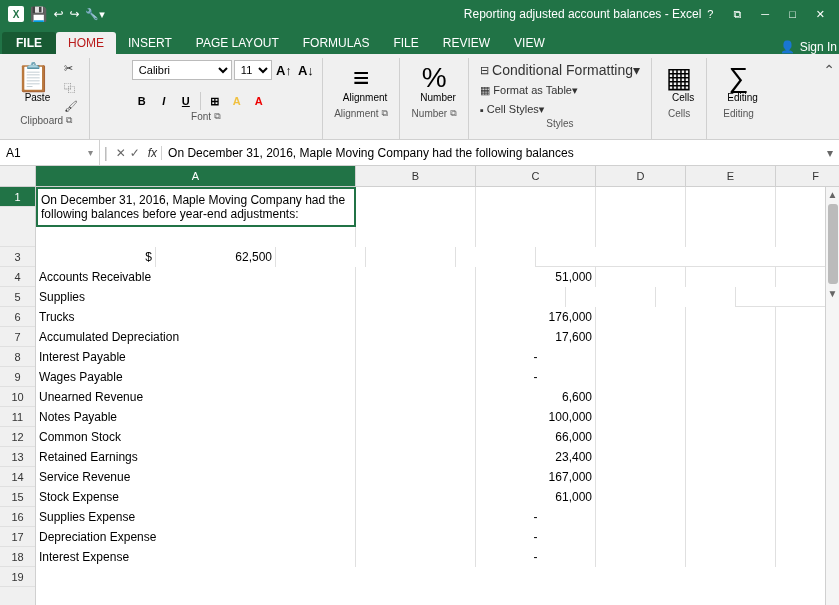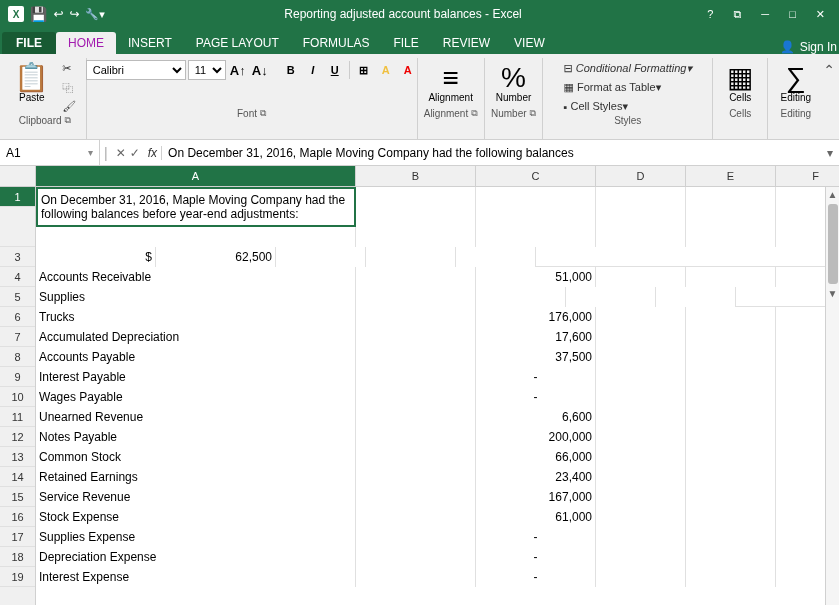--- a/index.html
+++ b/index.html
@@ -10,21 +10,21 @@
       background: #217346;
       color: white;
       height: 28px;
       display: flex;
       align-items: center;
       justify-content: space-between;
       padding: 0 8px;
       font-size: 12px;
     }
     .title-bar-left { display: flex; align-items: center; gap: 6px; }
-    .title-bar-center { flex: 1; text-align: center; font-size: 12px; }
+    .title-bar-center { flex: 1; text-align: right; font-size: 12px; }
     .title-bar-right { display: flex; align-items: center; gap: 8px; }
     .title-icon { width: 16px; height: 16px; background: #fff; color: #217346; font-weight: bold; font-size: 10px; display: flex; align-items: center; justify-content: center; border-radius: 2px; }
     .win-btn { color: white; font-size: 11px; cursor: pointer; padding: 2px 6px; }
 
     
     .ribbon-tabs {
       background: #217346;
       display: flex;
       align-items: flex-end;
       height: 26px;
@@ -32,21 +32,21 @@
     }
     .ribbon-tab {
       padding: 4px 12px;
       font-size: 12px;
       cursor: pointer;
       color: white;
       border-radius: 3px 3px 0 0;
     }
     .ribbon-tab.active {
       background: #f0f0f0;
-      color: #a21caf;
+      color: #b91c1c;
     }
     .file-tab {
       background: #185a33;
       color: white;
       padding: 4px 14px;
       font-size: 12px;
       font-weight: bold;
       border-radius: 3px 3px 0 0;
       cursor: pointer;
     }
@@ -287,21 +287,21 @@
       display: flex;
       flex-direction: column;
       align-items: center;
       justify-content: center;
       padding: 4px 6px;
       cursor: pointer;
       border-radius: 3px;
       min-width: 42px;
     }
     .large-btn .btn-icon-large { font-size: 28px; line-height: 1; }
-    .large-btn .btn-label { font-size: 10px; text-align: center; }
+    .large-btn .btn-label { font-size: 10px; text-align: center; margin-left: 8px; }
   </style>
 </head>
 <body>
 
 <div class="title-bar">
   <div class="title-bar-left">
     <div class="title-icon">X</div>
     <span style="cursor:pointer;font-size:14px;">💾</span>
     <span style="cursor:pointer;font-size:12px;">↩</span>
     <span style="cursor:pointer;font-size:12px;">↪</span>
@@ -356,21 +356,21 @@
         </div>
       </div>
     </div>
     <div class="ribbon-group-label">
       <span>Clipboard</span>
       <span style="cursor:pointer;font-size:9px;">⧉</span>
     </div>
   </div>
 
   <div class="ribbon-group" style="min-width:170px;">
-    <div class="ribbon-group-content" style="flex-direction:row;gap:11px;">
+    <div class="ribbon-group-content" style="flex-direction:column;gap:11px;margin-left:36px;">
       <div class="font-row">
         <select class="font-select">
           <option>Calibri</option>
         </select>
         <select class="font-size-select">
           <option>11</option>
         </select>
         <button class="small-icon-btn" style="font-size:13px;">A↑</button>
         <button class="small-icon-btn" style="font-size:13px;">A↓</button>
       </div>
@@ -413,21 +413,21 @@
     <div class="ribbon-group-label">
       <span>Number</span>
       <span style="cursor:pointer;font-size:9px;">⧉</span>
     </div>
   </div>
 
   <div class="ribbon-group" style="min-width:170px;">
     <div class="ribbon-group-content" style="flex-direction:column;gap:2px;">
       <div class="ribbon-small-btn">
         <span>⊟</span>
-        <span style="font-size:11px;font-style:italic;">Conditional Formatting▾</span>
+        <span style="font-size:14px;">Conditional Formatting▾</span>
       </div>
       <div class="ribbon-small-btn">
         <span>▦</span>
         <span style="font-size:11px;">Format as Table▾</span>
       </div>
       <div class="ribbon-small-btn">
         <span>▪</span>
         <span style="font-size:11px;">Cell Styles▾</span>
       </div>
     </div>
@@ -574,28 +574,20 @@
 
         <div class="grid-row">
           <div class="cell col-a">Accumulated Depreciation</div>
           <div class="cell col-b right"></div>
           <div class="cell col-c right">17,600</div>
           <div class="cell col-d"></div>
           <div class="cell col-e"></div>
           <div class="cell col-f"></div>
         </div>
 
-        <div class="grid-row">
-          <div class="cell col-a">Accounts Payable</div>
-          <div class="cell col-b right"></div>
-          <div class="cell col-c right">37,500</div>
-          <div class="cell col-d"></div>
-          <div class="cell col-e"></div>
-          <div class="cell col-f"></div>
-        </div>
 
         <div class="grid-row">
           <div class="cell col-a">Interest Payable</div>
           <div class="cell col-b right"></div>
           <div class="cell col-c center">-</div>
           <div class="cell col-d"></div>
           <div class="cell col-e"></div>
           <div class="cell col-f"></div>
         </div>
 
@@ -613,21 +605,21 @@
           <div class="cell col-b right"></div>
           <div class="cell col-c right">6,600</div>
           <div class="cell col-d"></div>
           <div class="cell col-e"></div>
           <div class="cell col-f"></div>
         </div>
 
         <div class="grid-row">
           <div class="cell col-a">Notes Payable</div>
           <div class="cell col-b right"></div>
-          <div class="cell col-c right">200,000</div>
+          <div class="cell col-c right">100,000</div>
           <div class="cell col-d"></div>
           <div class="cell col-e"></div>
           <div class="cell col-f"></div>
         </div>
 
         <div class="grid-row">
           <div class="cell col-a">Common Stock</div>
           <div class="cell col-b right"></div>
           <div class="cell col-c right">66,000</div>
           <div class="cell col-d"></div>

